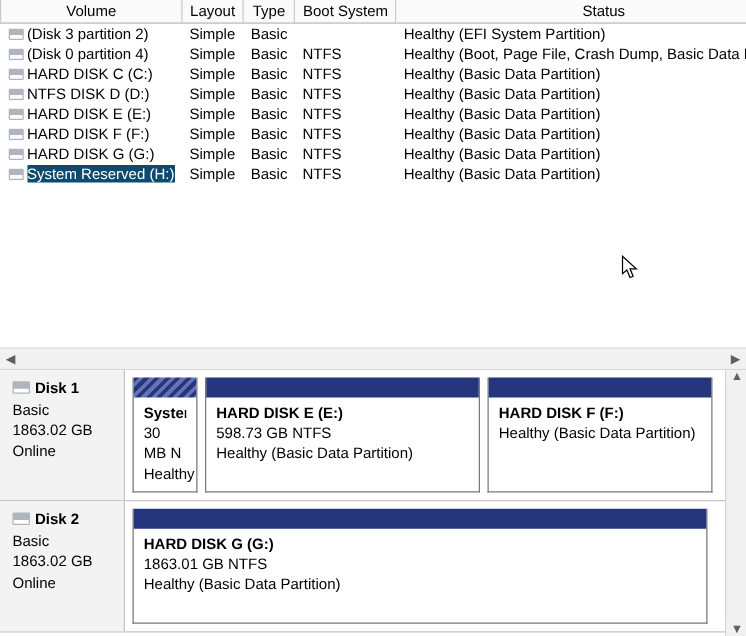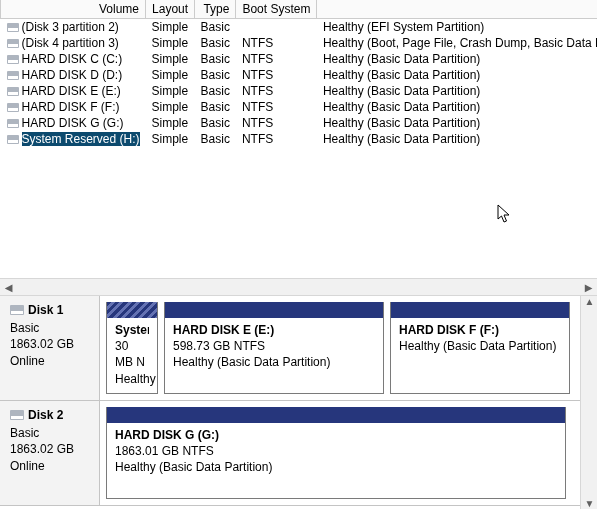--- a/index.html
+++ b/index.html
@@ -14,21 +14,21 @@
 }
 .table-area {
   height: 278px;
   overflow: hidden;
 }
 .vol-table {
   border-collapse: collapse;
   width: 100%;
 }
 .vol-table th {
-  text-align: right;
+  text-align: center;
   font-weight: normal;
   border: 1px solid #ccc;
   border-top: none;
   padding: 2px 6px;
   background: #fafafa;
   white-space: nowrap;
 }
 .vol-table td {
   padding: 1px 6px;
   white-space: nowrap;
@@ -176,35 +176,35 @@
   </thead>
   <tbody id="vol-body">
         <tr>
           <td><span class="vol-icon"></span><span class="seltxt">(Disk 3 partition 2)</span></td>
           <td>Simple</td>
           <td>Basic</td>
           <td></td>
           <td>Healthy (EFI System Partition)</td>
         </tr>
         <tr>
-          <td><span class="vol-icon"></span><span class="seltxt">(Disk 4 partition 3)</span></td>
+          <td><span class="vol-icon"></span><span class="seltxt">(Disk 0 partition 4)</span></td>
           <td>Simple</td>
           <td>Basic</td>
           <td>NTFS</td>
           <td>Healthy (Boot, Page File, Crash Dump, Basic Data Partition)</td>
         </tr>
         <tr>
           <td><span class="vol-icon"></span><span class="seltxt">HARD DISK C (C:)</span></td>
           <td>Simple</td>
           <td>Basic</td>
           <td>NTFS</td>
           <td>Healthy (Basic Data Partition)</td>
         </tr>
         <tr>
-          <td><span class="vol-icon"></span><span class="seltxt">HARD DISK D (D:)</span></td>
+          <td><span class="vol-icon"></span><span class="seltxt">NTFS DISK D (D:)</span></td>
           <td>Simple</td>
           <td>Basic</td>
           <td>NTFS</td>
           <td>Healthy (Basic Data Partition)</td>
         </tr>
         <tr>
           <td><span class="vol-icon"></span><span class="seltxt">HARD DISK E (E:)</span></td>
           <td>Simple</td>
           <td>Basic</td>
           <td>NTFS</td>

